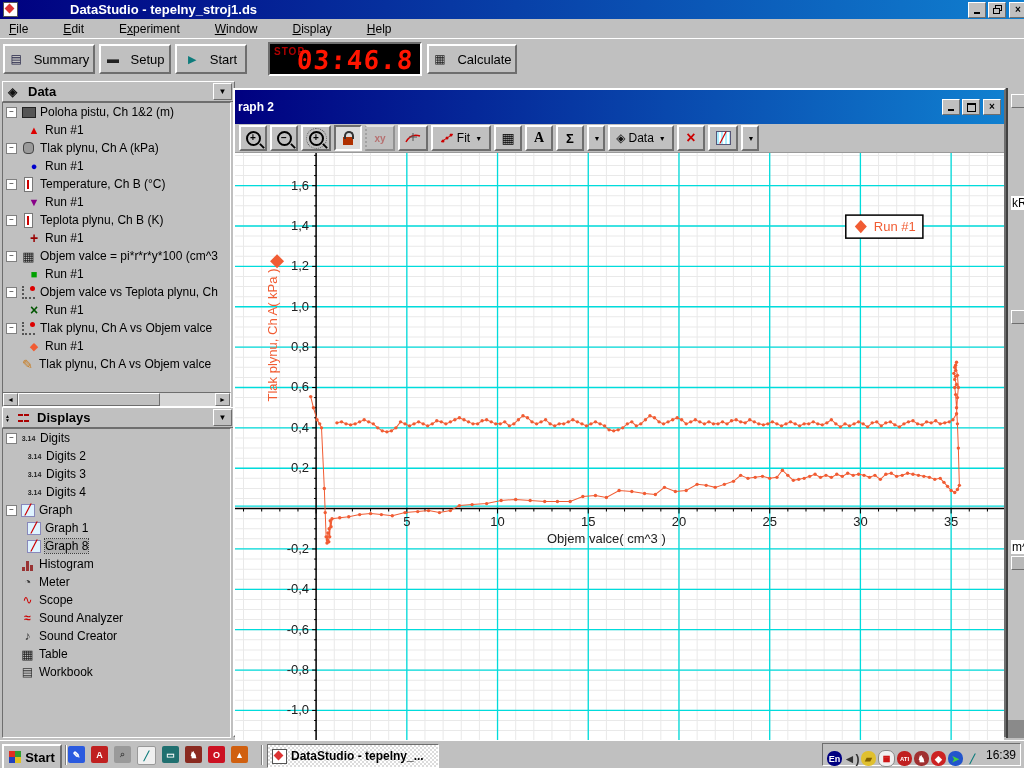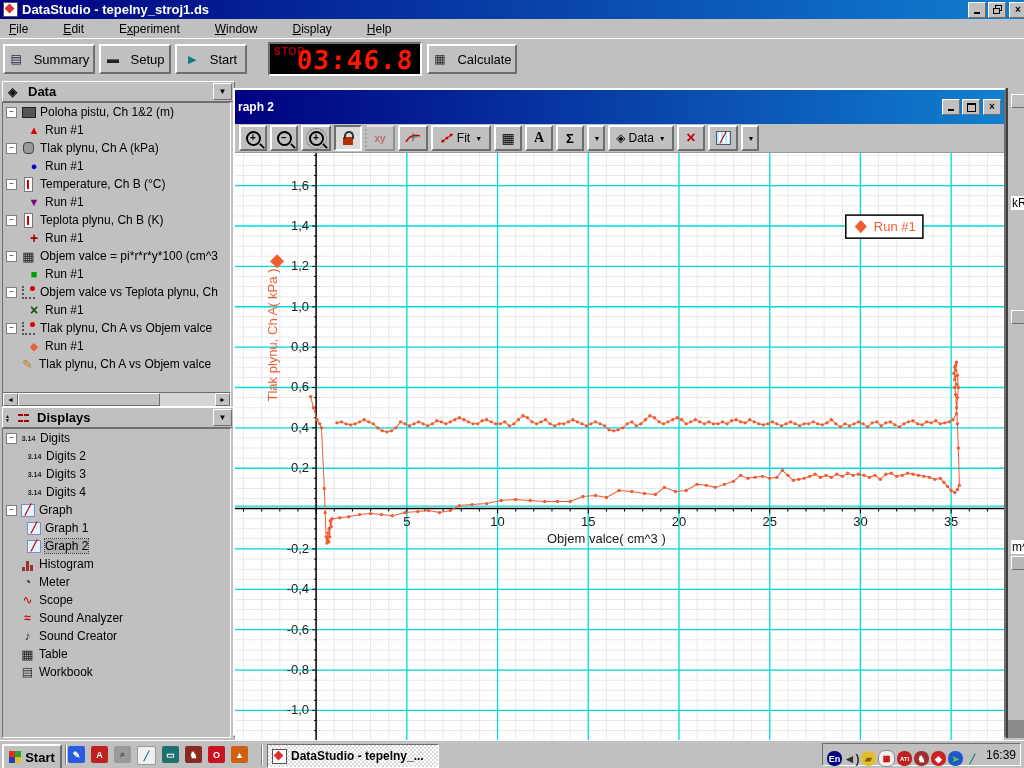--- a/index.html
+++ b/index.html
@@ -87,21 +87,21 @@
   .appic{width:13px;height:13px;background:#fff;border:1px solid #555;position:relative;margin-right:4px;flex:none;}
   .appic::after{content:"";position:absolute;left:2px;top:2px;width:7px;height:7px;background:#d33;
                 transform:rotate(45deg);}
   text{font-family:"Liberation Sans",sans-serif;}
 </style>
 </head>
 <body>
 
 <div class="abs titlebar" style="left:0;top:0;width:1024px;height:19px;">
   <span class="appic"></span>
-  <span style="font-size:13px;">DataStudio - tepelny_stroj1.ds</span>
+  <span style="font-size:13px;margin-left:48px;">DataStudio - tepelny_stroj1.ds</span>
   <span style="margin-left:auto;display:flex;">
     <span class="tb-btn raised1">
         <svg width="8" height="8">
           <line x1="1" y1="7" x2="7" y2="7" stroke="#000" stroke-width="2"></line>
         </svg>
       </span>
     <span class="tb-btn raised1">
         <svg width="9" height="9">
           <rect x="2.5" y="0.5" width="6" height="5" fill="none" stroke="#000"></rect>
           <rect x="0.5" y="3.5" width="6" height="5" fill="#c0c0c0" stroke="#000"></rect>
@@ -289,21 +289,21 @@
         <span>Graph</span>
       </div>
       <div class="trow">
         <span class="runindent"></span>
         <span class="ti ti-graph">╱</span>
         <span>Graph 1</span>
       </div>
       <div class="trow">
         <span class="runindent"></span>
         <span class="ti ti-graph">╱</span>
-        <span class="sel">Graph 2</span>
+        <span class="sel">Graph 8</span>
       </div>
       <div class="trow">
         <span class="noexp"></span>
         <span class="ti ti-hist">
           <i></i>
           <i></i>
           <i></i>
         </span>
         <span>Histogram</span>
       </div>

